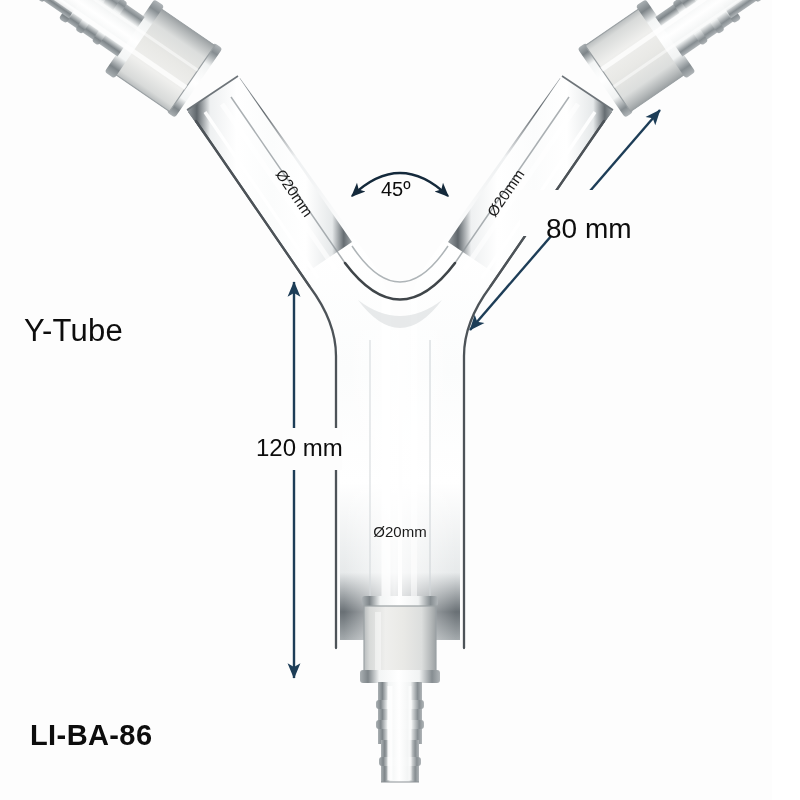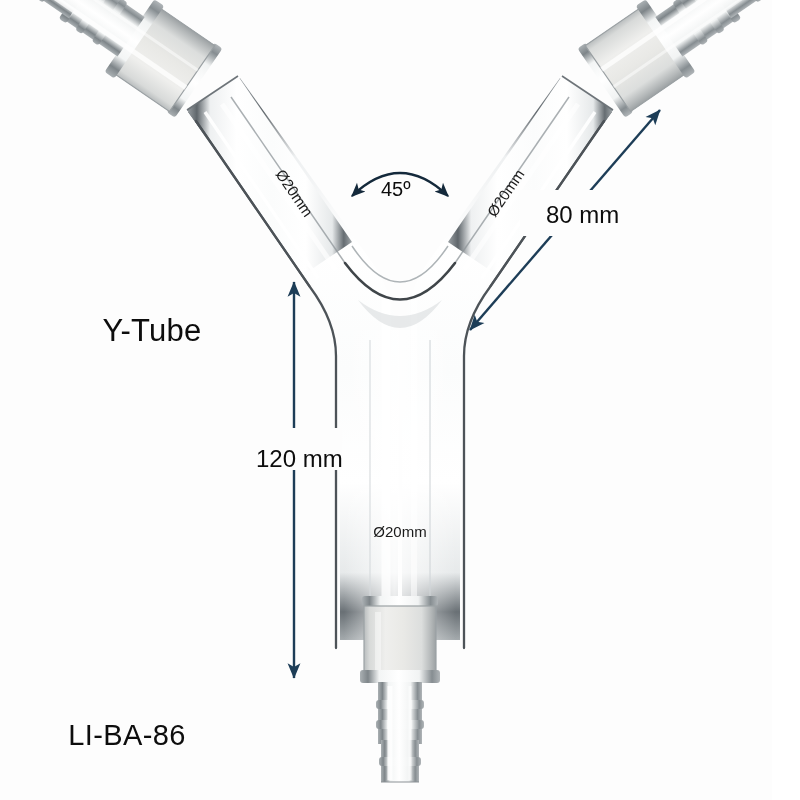--- a/index.html
+++ b/index.html
@@ -24,47 +24,47 @@
   .txt {
     position: absolute;
     color: #0d0d0d;
     white-space: pre;
     line-height: 1.18;
   }
   #title-block {
     left: 24px;
     top: 240px;
     width: 256px;
-    text-align: center;
+    text-align: left;
     font-size: 31px;
     letter-spacing: .2px;
   }
   #partno {
-    left: 11px;
+    left: 30px;
     top: 718px;
     width: 232px;
-    text-align: center;
+    text-align: left;
     font-size: 29px;
     letter-spacing: .4px;
+    font-weight: bold;
   }
   #lbl-angle {
     left: 381px;
     top: 178px;
     font-size: 20px;
   }
   #lbl-80 {
     left: 546px;
-    top: 201px;
-    font-size: 24px;
+    top: 212px;
+    font-size: 28px;
   }
   #lbl-120 {
     left: 256px;
     top: 434px;
     font-size: 24px;
-    margin-top: 11px;
   }
 </style>
 </head>
 <body>
 
 <div id="stage">
 
   <svg id="artwork" viewBox="0 0 800 800">
     <defs>
       <linearGradient id="glassBody" x1="0" y1="0" x2="1" y2="0">

